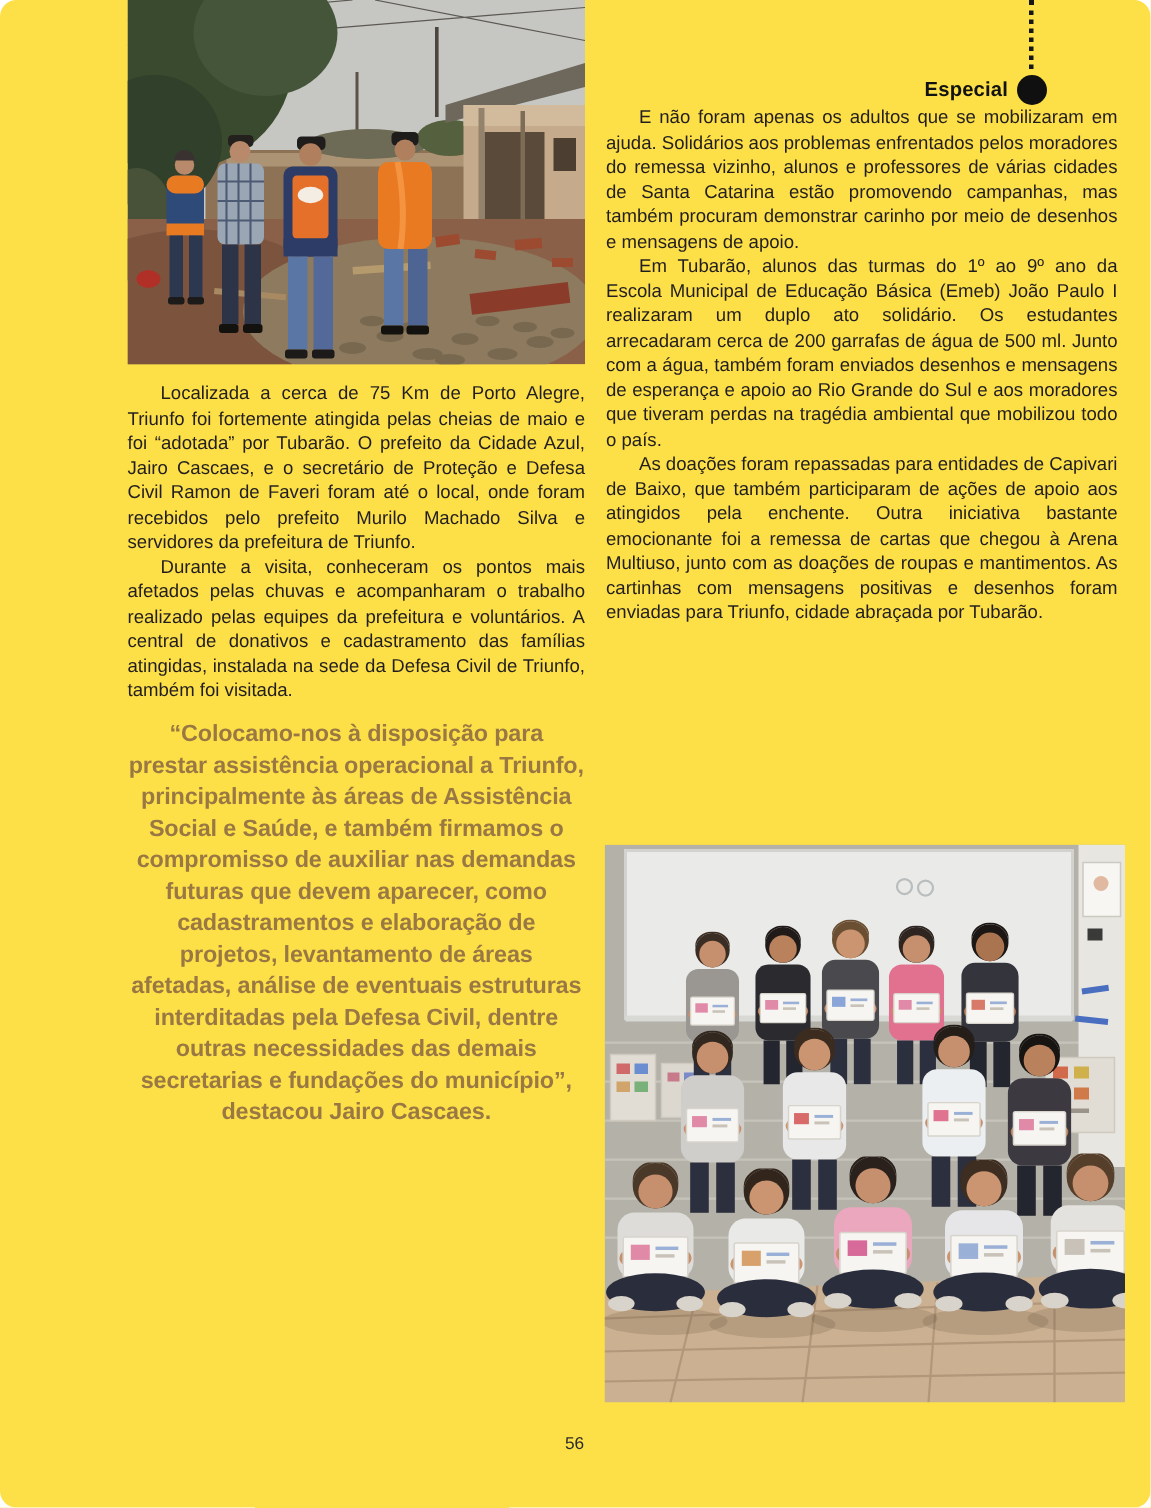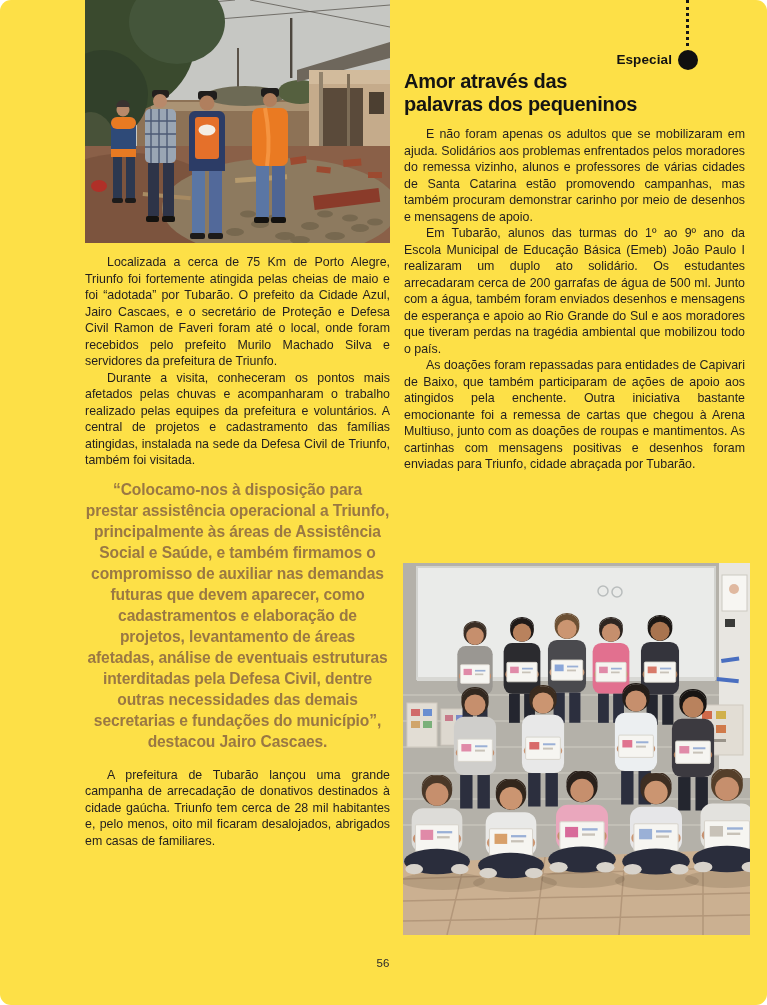--- a/index.html
+++ b/index.html
@@ -150,28 +150,25 @@
         <rect x="171" y="166" width="13" height="51" fill="#5a76a4"></rect>
         <rect x="187" y="166" width="13" height="51" fill="#4e6594"></rect>
         <rect x="169" y="217" width="15" height="6" rx="2" fill="#14120f"></rect>
         <rect x="186" y="217" width="15" height="6" rx="2" fill="#14120f"></rect>
       </g>
     </svg>
   </div>
 
   <div class="col col-left">
     <p class="body">Localizada a cerca de 75 Km de Porto Alegre, Triunfo foi fortemente atingida pelas cheias de maio e foi “adotada” por Tubarão. O prefeito da Cidade Azul, Jairo Cascaes, e o secretário de Proteção e Defesa Civil Ramon de Faveri foram até o local, onde foram recebidos pelo prefeito Murilo Machado Silva e servidores da prefeitura de Triunfo.</p>
-    <p class="body">Durante a visita, conheceram os pontos mais afetados pelas chuvas e acompanharam o trabalho realizado pelas equipes da prefeitura e voluntários. A central de projetos e cadastramento das famílias atingidas, instalada na sede da Defesa Civil de Triunfo, também foi visitada.</p>
+    <p class="body">Durante a visita, conheceram os pontos mais afetados pelas chuvas e acompanharam o trabalho realizado pelas equipes da prefeitura e voluntários. A central de donativos e cadastramento das famílias atingidas, instalada na sede da Defesa Civil de Triunfo, também foi visitada.</p>
     <p class="quote">“Colocamo-nos à disposição para prestar assistência operacional a Triunfo, principalmente às áreas de Assistência Social e Saúde, e também firmamos o compromisso de auxiliar nas demandas futuras que devem aparecer, como cadastramentos e elaboração de projetos, levantamento de áreas afetadas, análise de eventuais estruturas interditadas pela Defesa Civil, dentre outras necessidades das demais secretarias e fundações do município”, destacou Jairo Cascaes.</p>
-    <p class="body">A prefeitura de Tubarão lançou uma grande campanha de arrecadação de donativos destinados à cidade gaúcha. Triunfo tem cerca de 28 mil habitantes e, pelo menos, oito mil ficaram desalojados, abrigados em casas de familiares.</p>
   </div>
 
   <div class="col col-right">
-    <h2 class="title">Amor através das
-palavras dos pequeninos</h2>
     <p class="body">E não foram apenas os adultos que se mobilizaram em ajuda. Solidários aos problemas enfrentados pelos moradores do remessa vizinho, alunos e professores de várias cidades de Santa Catarina estão promovendo campanhas, mas também procuram demonstrar carinho por meio de desenhos e mensagens de apoio.</p>
     <p class="body">Em Tubarão, alunos das turmas do 1º ao 9º ano da Escola Municipal de Educação Básica (Emeb) João Paulo I realizaram um duplo ato solidário. Os estudantes arrecadaram cerca de 200 garrafas de água de 500 ml. Junto com a água, também foram enviados desenhos e mensagens de esperança e apoio ao Rio Grande do Sul e aos moradores que tiveram perdas na tragédia ambiental que mobilizou todo o país.</p>
     <p class="body">As doações foram repassadas para entidades de Capivari de Baixo, que também participaram de ações de apoio aos atingidos pela enchente. Outra iniciativa bastante emocionante foi a remessa de cartas que chegou à Arena Multiuso, junto com as doações de roupas e mantimentos. As cartinhas com mensagens positivas e desenhos foram enviadas para Triunfo, cidade abraçada por Tubarão.</p>
   </div>
 
   <div class="photo photo-class">
     <svg width="347" height="372" viewBox="0 0 347 372" preserveAspectRatio="none">
       <defs>
         <symbol id="kid-stand" viewBox="0 0 50 100">
           <circle cx="25" cy="12" r="11" fill="var(--hair)"></circle>

